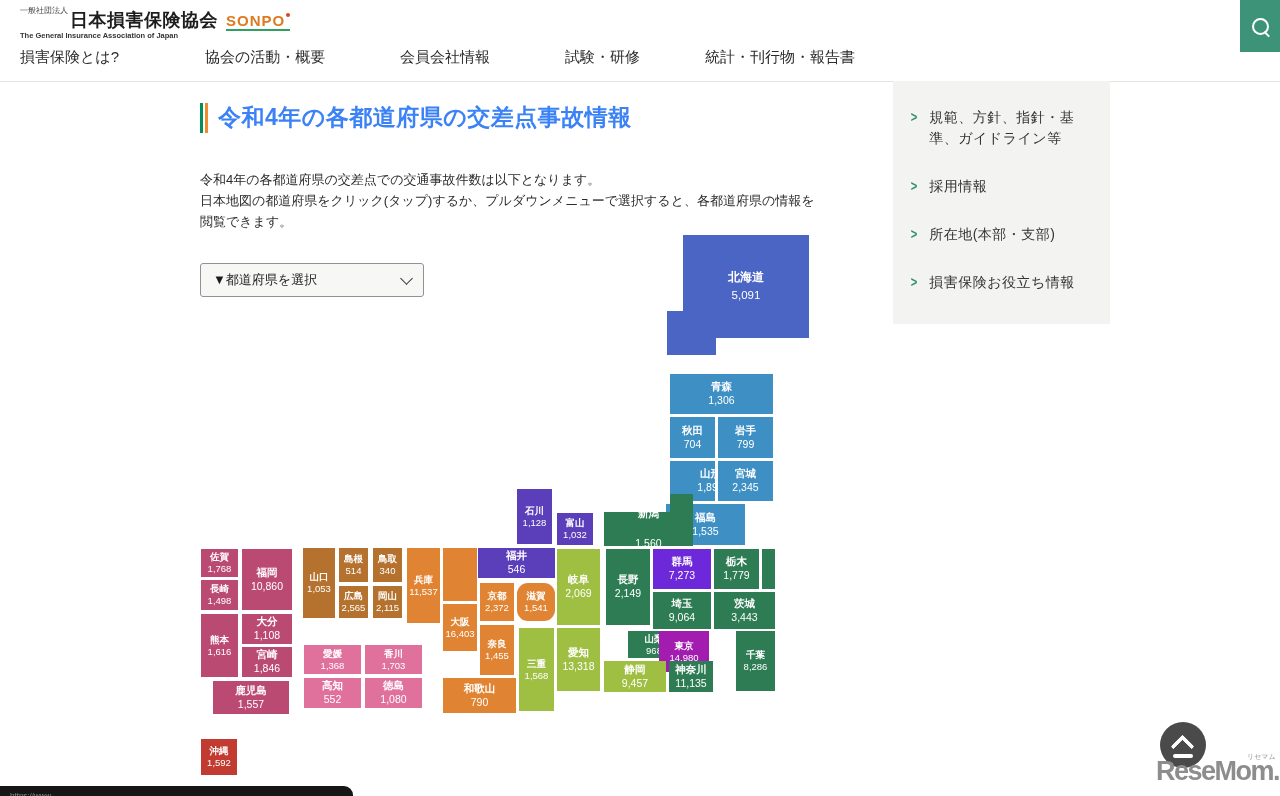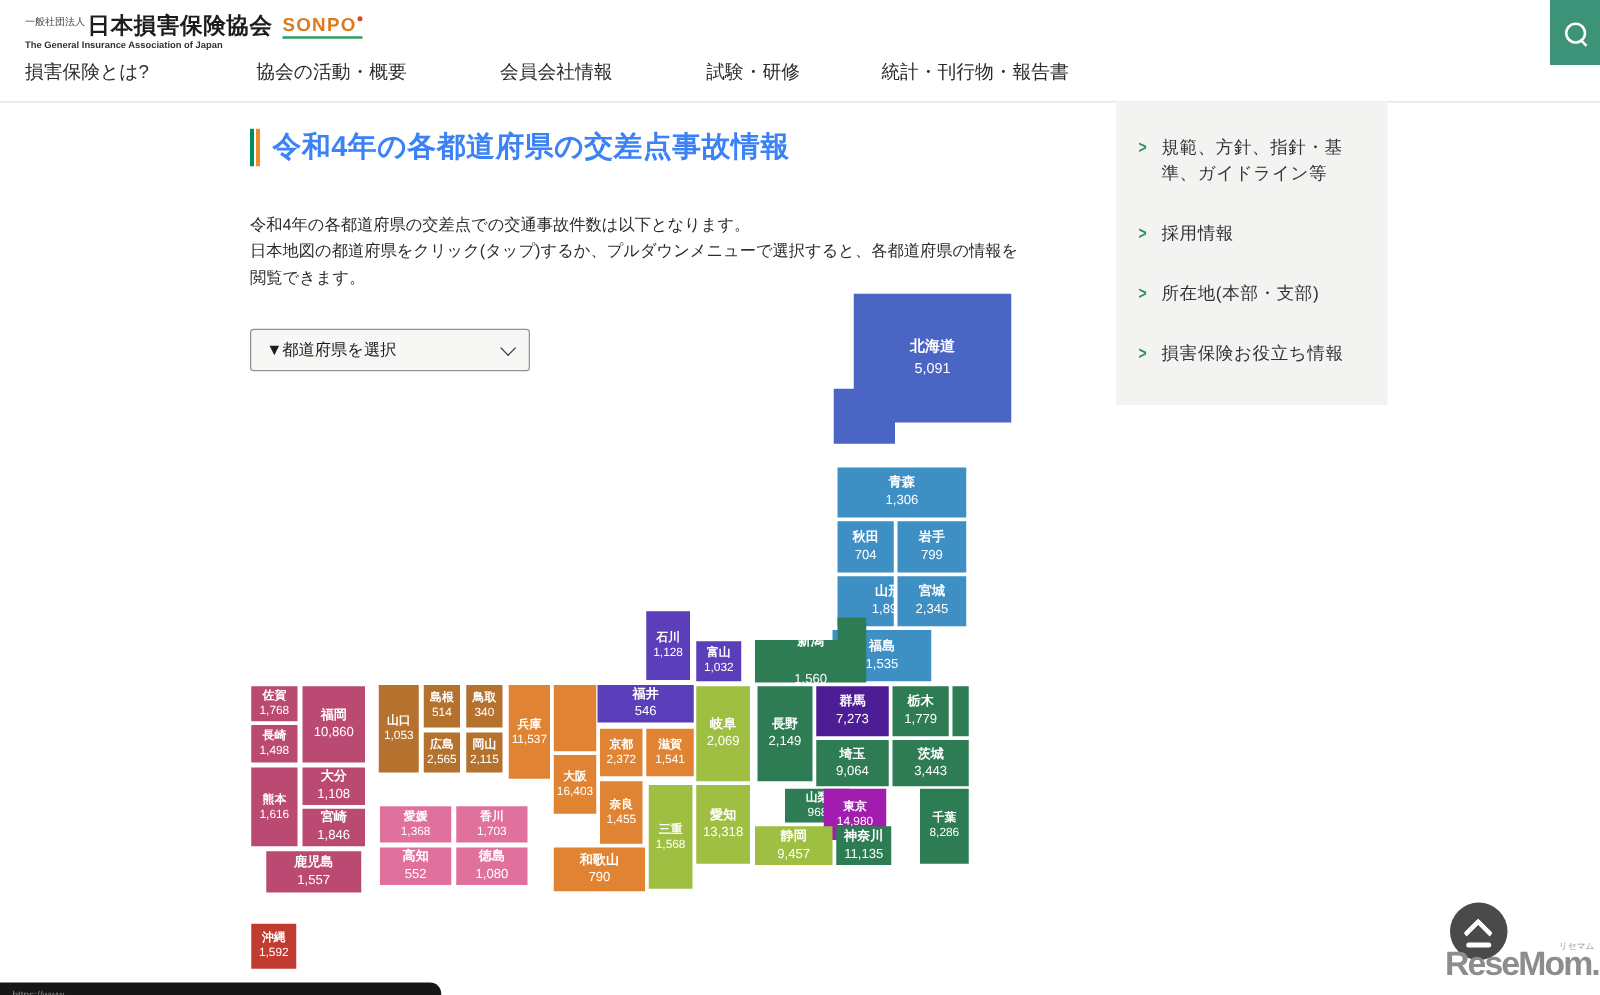--- a/index.html
+++ b/index.html
@@ -5,21 +5,21 @@
   html,body{margin:0;padding:0;}
   body{
     width:1280px;height:796px;position:relative;overflow:hidden;
     background:#ffffff;
     font-family:"Liberation Sans","DejaVu Sans",sans-serif;
     color:#222;
   }
   
   .header{position:absolute;left:0;top:0;width:1280px;height:81px;background:#fff;border-bottom:1px solid #e4e4e2;}
   .logo-block{position:absolute;left:20px;top:11px;cursor:pointer;}
-  .logo-row{display:flex;align-items:flex-end;}
+  .logo-row{display:flex;}
   .org-small{font-size:8px;color:#444;margin-right:2px;position:relative;top:-6px;}
   .org-name{font-size:18px;font-weight:bold;color:#1d1d1d;letter-spacing:.5px;line-height:1;}
   .brand{font-size:15px;font-weight:bold;color:#dd7a1e;letter-spacing:1px;margin-left:8px;line-height:1;
          border-bottom:2px solid #2fa05f;padding-bottom:1px;position:relative;top:2px;}
   .brand::after{content:"";display:inline-block;width:4px;height:4px;border-radius:50%;background:#d8481f;margin-left:1px;vertical-align:top;}
   .org-en{font-size:7.5px;font-weight:bold;color:#333;margin-top:2px;}
   .nav{position:absolute;top:48px;left:0;width:1100px;height:24px;}
   .nav-item{position:absolute;font-size:15px;color:#2b2b2b;cursor:pointer;white-space:nowrap;}
   .nav-0{left:20px;} .nav-1{left:205px;} .nav-2{left:400px;} .nav-3{left:565px;} .nav-4{left:705px;}
   .search-btn{position:absolute;right:0;top:0;width:40px;height:52px;background:#3c9377;cursor:pointer;
@@ -173,21 +173,21 @@
       <span class="pval">1,032</span>
     </div>
     <div class="pref-tile" style="left: 478px; top: 548px; width: 77px; height: 30px; background: rgb(90, 62, 186);">
       <span class="pname">福井</span>
       <span class="pval">546</span>
     </div>
     <div class="pref-tile" style="left: 606px; top: 549px; width: 44px; height: 76px; background: rgb(46, 124, 84);">
       <span class="pname">長野</span>
       <span class="pval">2,149</span>
     </div>
-    <div class="pref-tile" style="left: 653px; top: 549px; width: 58px; height: 40px; background: #4c1d95;">
+    <div class="pref-tile" style="left: 653px; top: 549px; width: 58px; height: 40px; background: #6d28d9;">
       <span class="pname">群馬</span>
       <span class="pval">7,273</span>
     </div>
     <div class="pref-tile" style="left: 714px; top: 549px; width: 45px; height: 40px; background: rgb(46, 124, 84);">
       <span class="pname">栃木</span>
       <span class="pval">1,779</span>
     </div>
     <div class="pref-part" style="left: 762px; top: 549px; width: 13px; height: 40px; background: rgb(46, 124, 84);"></div>
     <div class="pref-tile" style="left: 714px; top: 592px; width: 61px; height: 37px; background: rgb(46, 124, 84);">
       <span class="pname">茨城</span>
@@ -222,21 +222,21 @@
       <span class="pval">13,318</span>
     </div>
     <div class="pref-tile" style="left: 557px; top: 549px; width: 43px; height: 76px; background: rgb(159, 191, 67);">
       <span class="pname">岐阜</span>
       <span class="pval">2,069</span>
     </div>
     <div class="pref-tile small" style="left: 519px; top: 628px; width: 35px; height: 83px; background: rgb(159, 191, 67);">
       <span class="pname">三重</span>
       <span class="pval">1,568</span>
     </div>
-    <div class="pref-tile small" style="left: 517px; top: 583px; width: 38px; height: 38px; background: rgb(224, 132, 51);">
+    <div class="pref-tile small" style="left: 517px; top: 583px; width: 38px; height: 38px; background: rgb(224, 132, 51); border-radius: 11px;">
       <span class="pname">滋賀</span>
       <span class="pval">1,541</span>
     </div>
     <div class="pref-part" style="left: 443px; top: 548px; width: 34px; height: 53px; background: rgb(224, 132, 51);"></div>
     <div class="pref-tile small" style="left: 480px; top: 583px; width: 34px; height: 38px; background: rgb(224, 132, 51);">
       <span class="pname">京都</span>
       <span class="pval">2,372</span>
     </div>
     <div class="pref-tile small" style="left: 443px; top: 604px; width: 34px; height: 47px; background: rgb(224, 132, 51);">
       <span class="pname">大阪</span>

